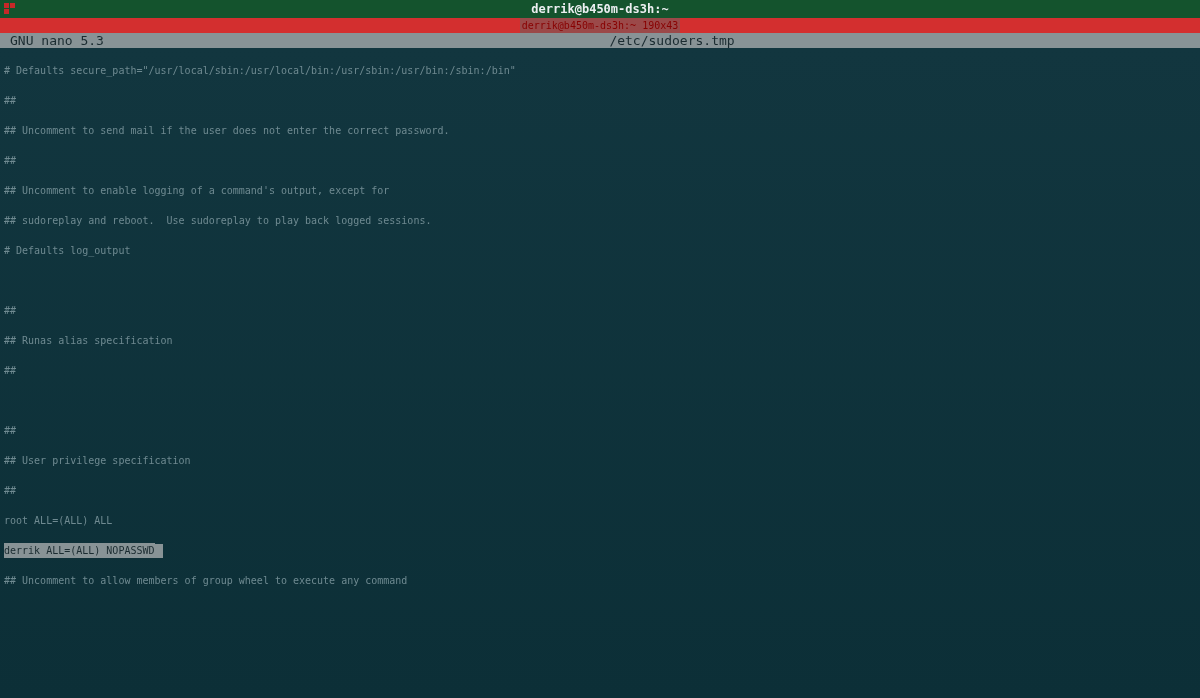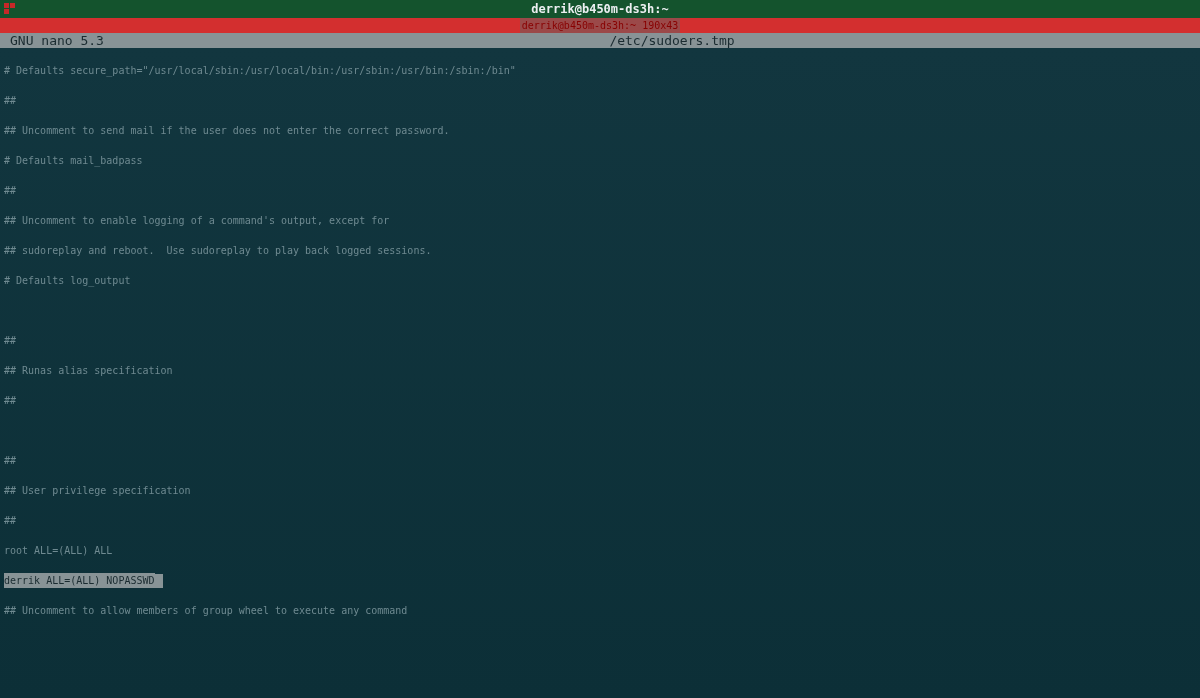--- a/index.html
+++ b/index.html
@@ -118,21 +118,20 @@
 
 <div class="nanobar">
   <span class="nanobar-left">  GNU nano 5.3</span>
   <span class="nanobar-file">/etc/sudoers.tmp</span>
 </div>
 
 <div class="editor">
 <div class="editor-line"># Defaults secure_path="/usr/local/sbin:/usr/local/bin:/usr/sbin:/usr/bin:/sbin:/bin"</div>
 <div class="editor-line">##</div>
 <div class="editor-line">## Uncomment to send mail if the user does not enter the correct password.</div>
-<div class="editor-line"># Defaults mail_badpass</div>
 <div class="editor-line">##</div>
 <div class="editor-line">## Uncomment to enable logging of a command's output, except for</div>
 <div class="editor-line">## sudoreplay and reboot.  Use sudoreplay to play back logged sessions.</div>
 <div class="editor-line"># Defaults log_output</div>
 <div class="editor-line"></div>
 <div class="editor-line">##</div>
 <div class="editor-line">## Runas alias specification</div>
 <div class="editor-line">##</div>
 <div class="editor-line"></div>
 <div class="editor-line">##</div>

